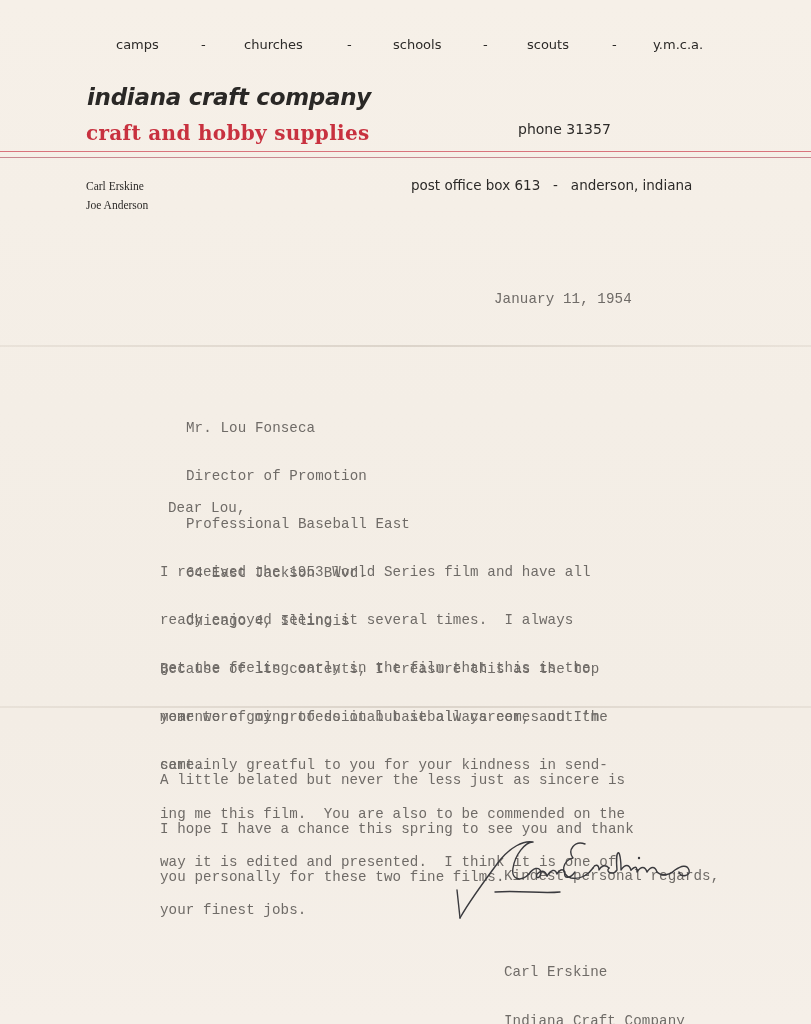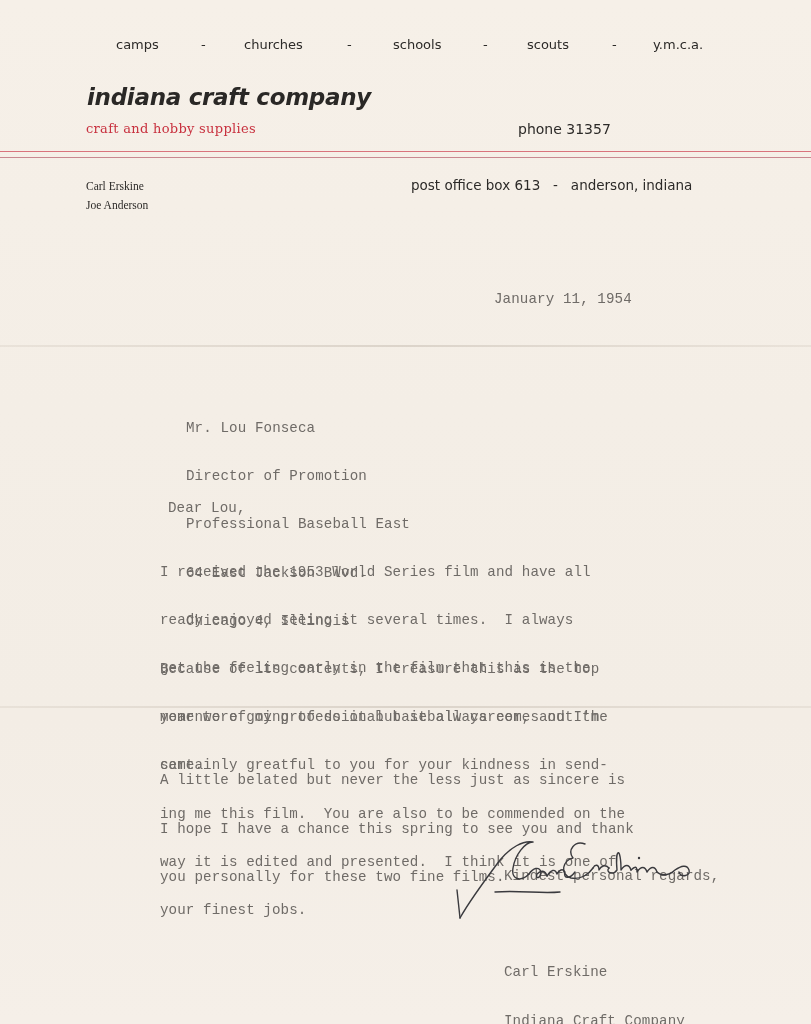--- a/index.html
+++ b/index.html
@@ -49,22 +49,22 @@
     font-weight: bold;
     font-size: 23px;
     letter-spacing: -0.3px;
     color: #2a2826;
   }
   .company-sub {
     position: absolute;
     top: 121px;
     left: 86px;
     font-family: "DejaVu Serif", serif;
-    font-weight: normal;
-    font-size: 13px;
+    font-weight: bold;
+    font-size: 20px;
     color: #c8313f;
     letter-spacing: 0.3px;
   }
   .phone {
     position: absolute;
     top: 121px;
     left: 518px;
     font-family: "DejaVu Sans", sans-serif;
     font-size: 14px;
     color: #2c2a28;

